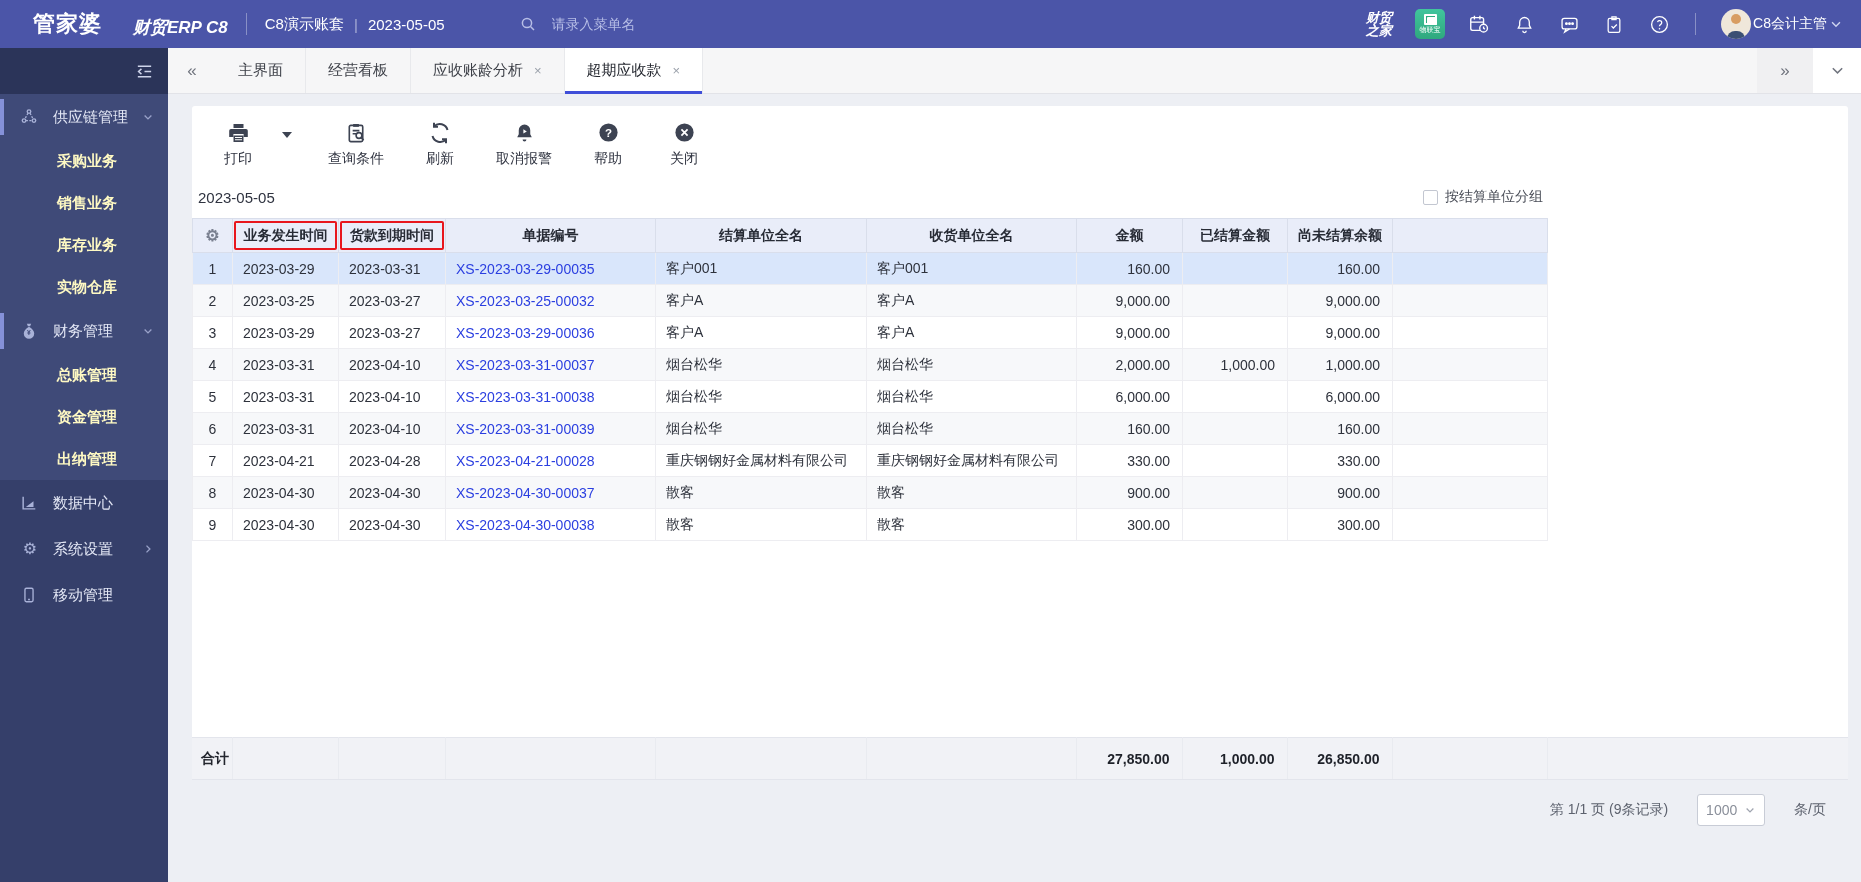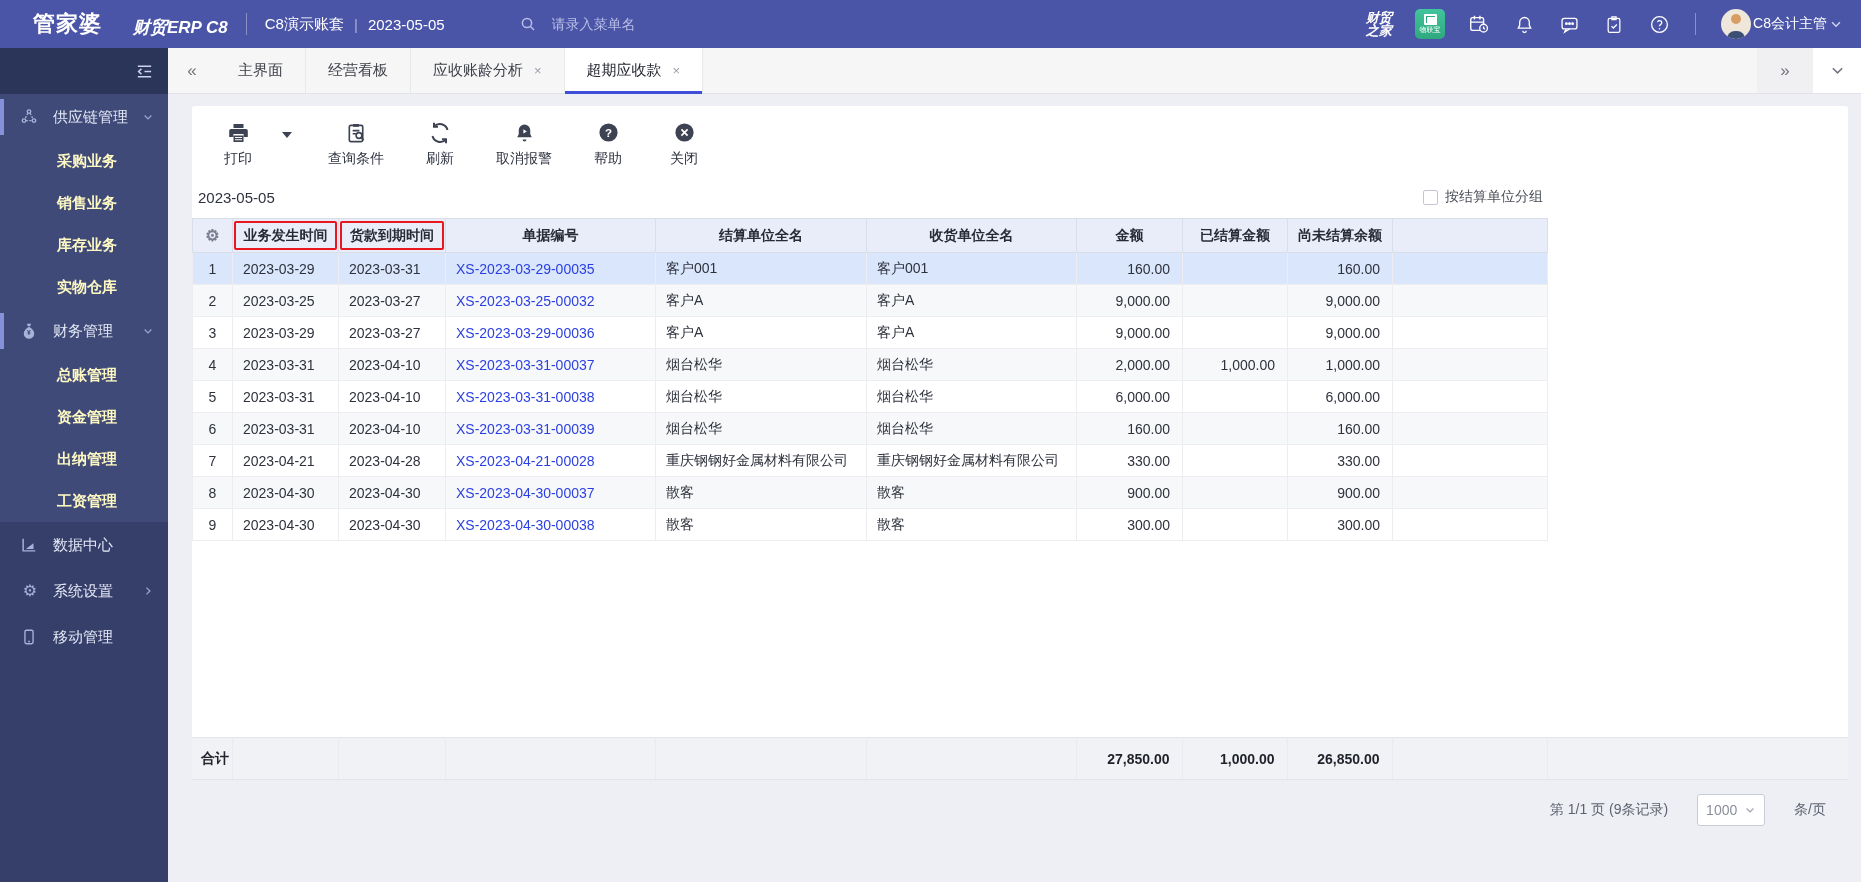--- a/index.html
+++ b/index.html
@@ -243,21 +243,20 @@
         <span class="sb-label">财务管理</span>
         <span class="sb-chevron">
           <svg width="12" height="12" viewBox="0 0 16 16" fill="none" stroke="#99a2c9" stroke-width="1.8">
               <path d="M3.5 6l4.5 4.5L12.5 6"></path>
             </svg>
         </span>
       </div>
       <div class="sb-child">总账管理</div>
       <div class="sb-child">资金管理</div>
       <div class="sb-child">出纳管理</div>
-      <div class="sb-child">工资管理</div>
     </div>
 
 
     <div class="sb-group">
       <div class="sb-header">
 
         <span class="sb-icon">
           <svg width="18" height="18" viewBox="0 0 20 20">
               <path d="M3.5 3v13.5H17" fill="none" stroke="#a9b2d8" stroke-width="1.6"></path>
               <path d="M6.5 14.5l8.5-6.5v6.5z" fill="#a9b2d8"></path>

